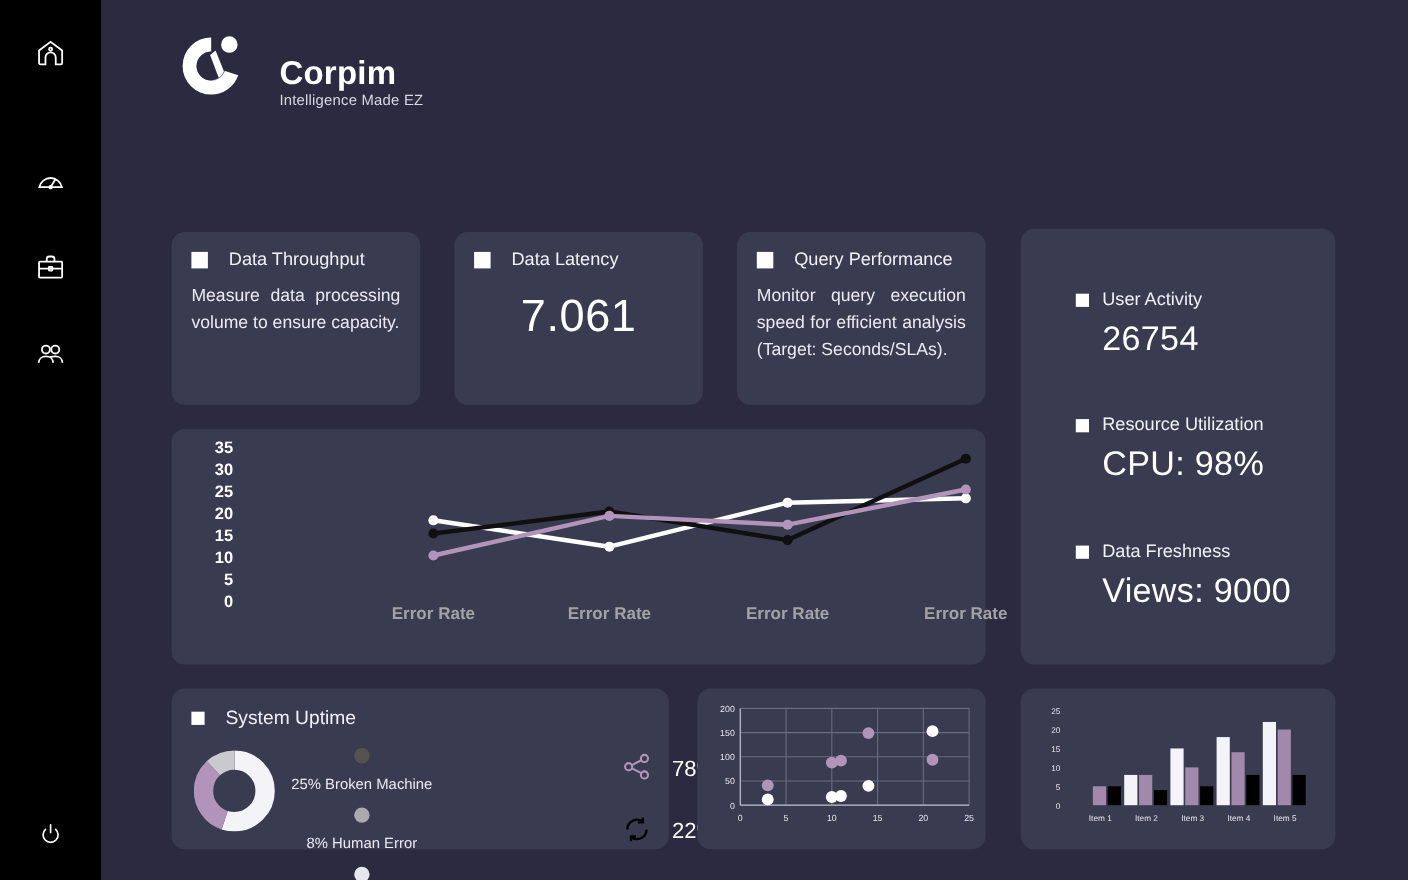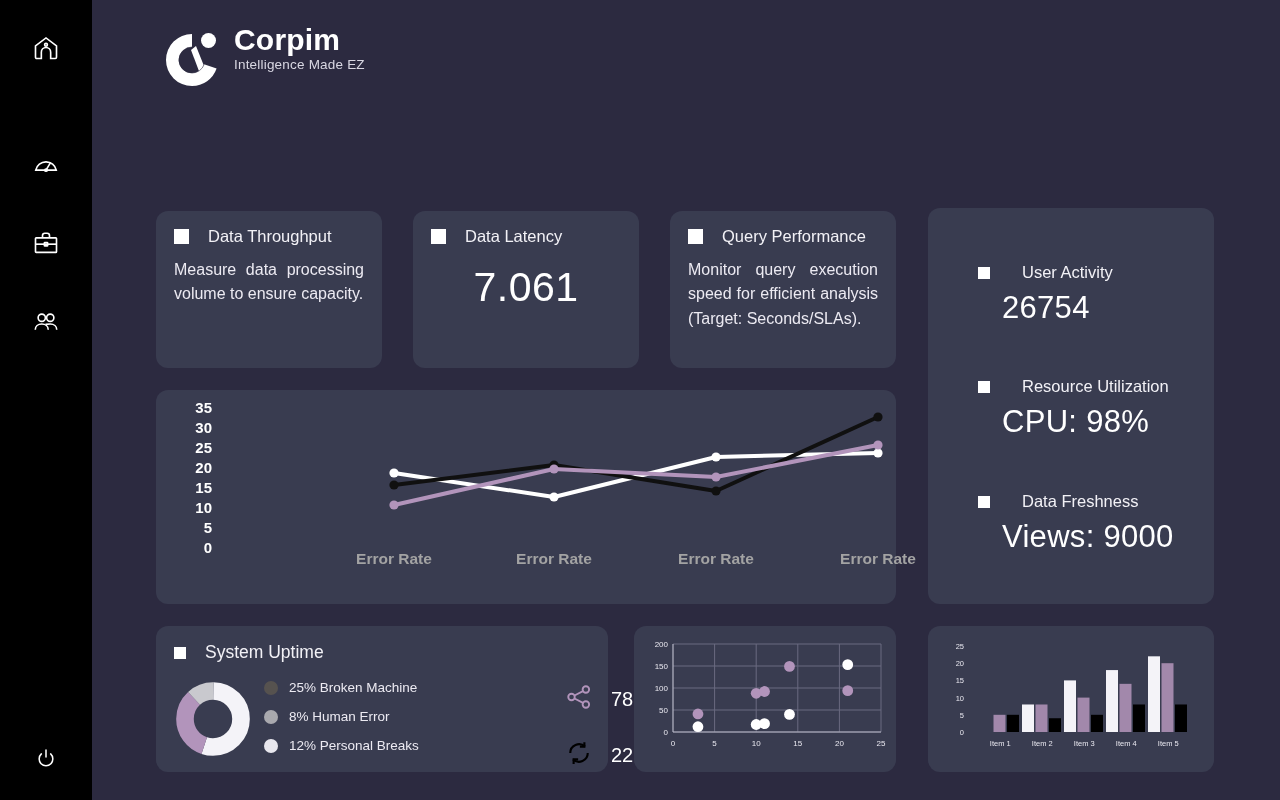--- a/index.html
+++ b/index.html
@@ -24,21 +24,21 @@
     color: #ffffff;
   }
   .sb-icon svg { display: block; }
   .sb-spacer { flex: 1 1 auto; }
 
   
   .main { flex: 1 1 auto; position: relative; height: 800px; }
 
   
   .header { position: absolute; left: 64px; top: 14px; right: 46px; height: 110px; }
-  .logo-wrap { position: absolute; left: 0; top: 10px; display: flex; align-items: flex-start; gap: 4px; }
+  .logo-wrap { position: absolute; left: 0; top: 10px; display: flex; align-items: flex-end; gap: 24px; }
   .logo-mark { width: 74px; height: 74px; position: relative; }
   .brand-name {
     font-size: 30px; font-weight: bold; color: #ffffff;
     letter-spacing: .2px; line-height: 1.05;
   }
   .brand-tag { font-size: 13.5px; color: #d9d7e2; letter-spacing: .2px; margin-top: 1px; }
 
   .title-block { position: absolute; right: 0; top: 30px; text-align: right; }
   .title-1 { font-size: 24.5px; color: #f0eff5; font-weight: normal; letter-spacing: .2px; }
   .title-2 { font-size: 25px; color: #ffffff; font-weight: bold; margin-top: 16px; letter-spacing: .1px; }
@@ -52,32 +52,32 @@
   .kpi-title { font-size: 16.5px; color: #f2f1f6; }
   .kpi-desc {
     font-size: 16px; color: #eceaf2; line-height: 1.52;
     text-align: justify; text-align-last: left; margin-top: 12px;
   }
   .kpi-big { font-size: 41px; color: #ffffff; font-weight: normal; text-align: center; margin-top: 18px; letter-spacing: .5px; }
 
   
   .metric { position: absolute; left: 50px; }
   .metric-head { display: flex; align-items: center; gap: 12px; }
-  .metric-label { font-size: 16.5px; color: #f2f1f6; margin-left: 20px; }
+  .metric-label { font-size: 16.5px; color: #f2f1f6; }
   .metric-value { font-size: 31px; color: #ffffff; margin-top: 8px; padding-left: 24px; letter-spacing: .3px; }
 
   
   .lc-ylabels { position: absolute; left: 20px; top: 8px; width: 36px; text-align: right; }
   .lc-ylabels div { font-size: 15px; color: #ffffff; font-weight: bold; height: 20px; line-height: 20px; }
   .lc-xlabels { position: absolute; left: 0; top: 160px; width: 100%; }
   .lc-xlab { position: absolute; font-size: 15.5px; color: #a3a3a3; font-weight: bold; transform: translateX(-50%); white-space: nowrap; }
 
   
   .up-title { font-size: 17.5px; color: #f2f1f6; }
-  .legend-row { display: flex; align-items: center; gap: 11px; margin-bottom: 14px; }
+  .legend-row { display: flex; align-items: center; gap: 11px; margin-bottom: 14px; flex-direction: column; }
   .legend-dot { width: 14px; height: 14px; border-radius: 50%; flex: 0 0 14px; }
   .legend-text { font-size: 13.5px; color: #eceaf2; }
   .stat-row { display: flex; align-items: center; gap: 17px; margin-bottom: 22px; }
   .stat-val { font-size: 20px; color: #ffffff; }
 
   .axis-txt { font-size: 8px; fill: #e8e7ef; font-family: "Liberation Sans", sans-serif; }
   .axis-txt-b { font-size: 7.5px; fill: #e8e7ef; font-family: "Liberation Sans", sans-serif; }
 </style>
 </head>
 <body>

